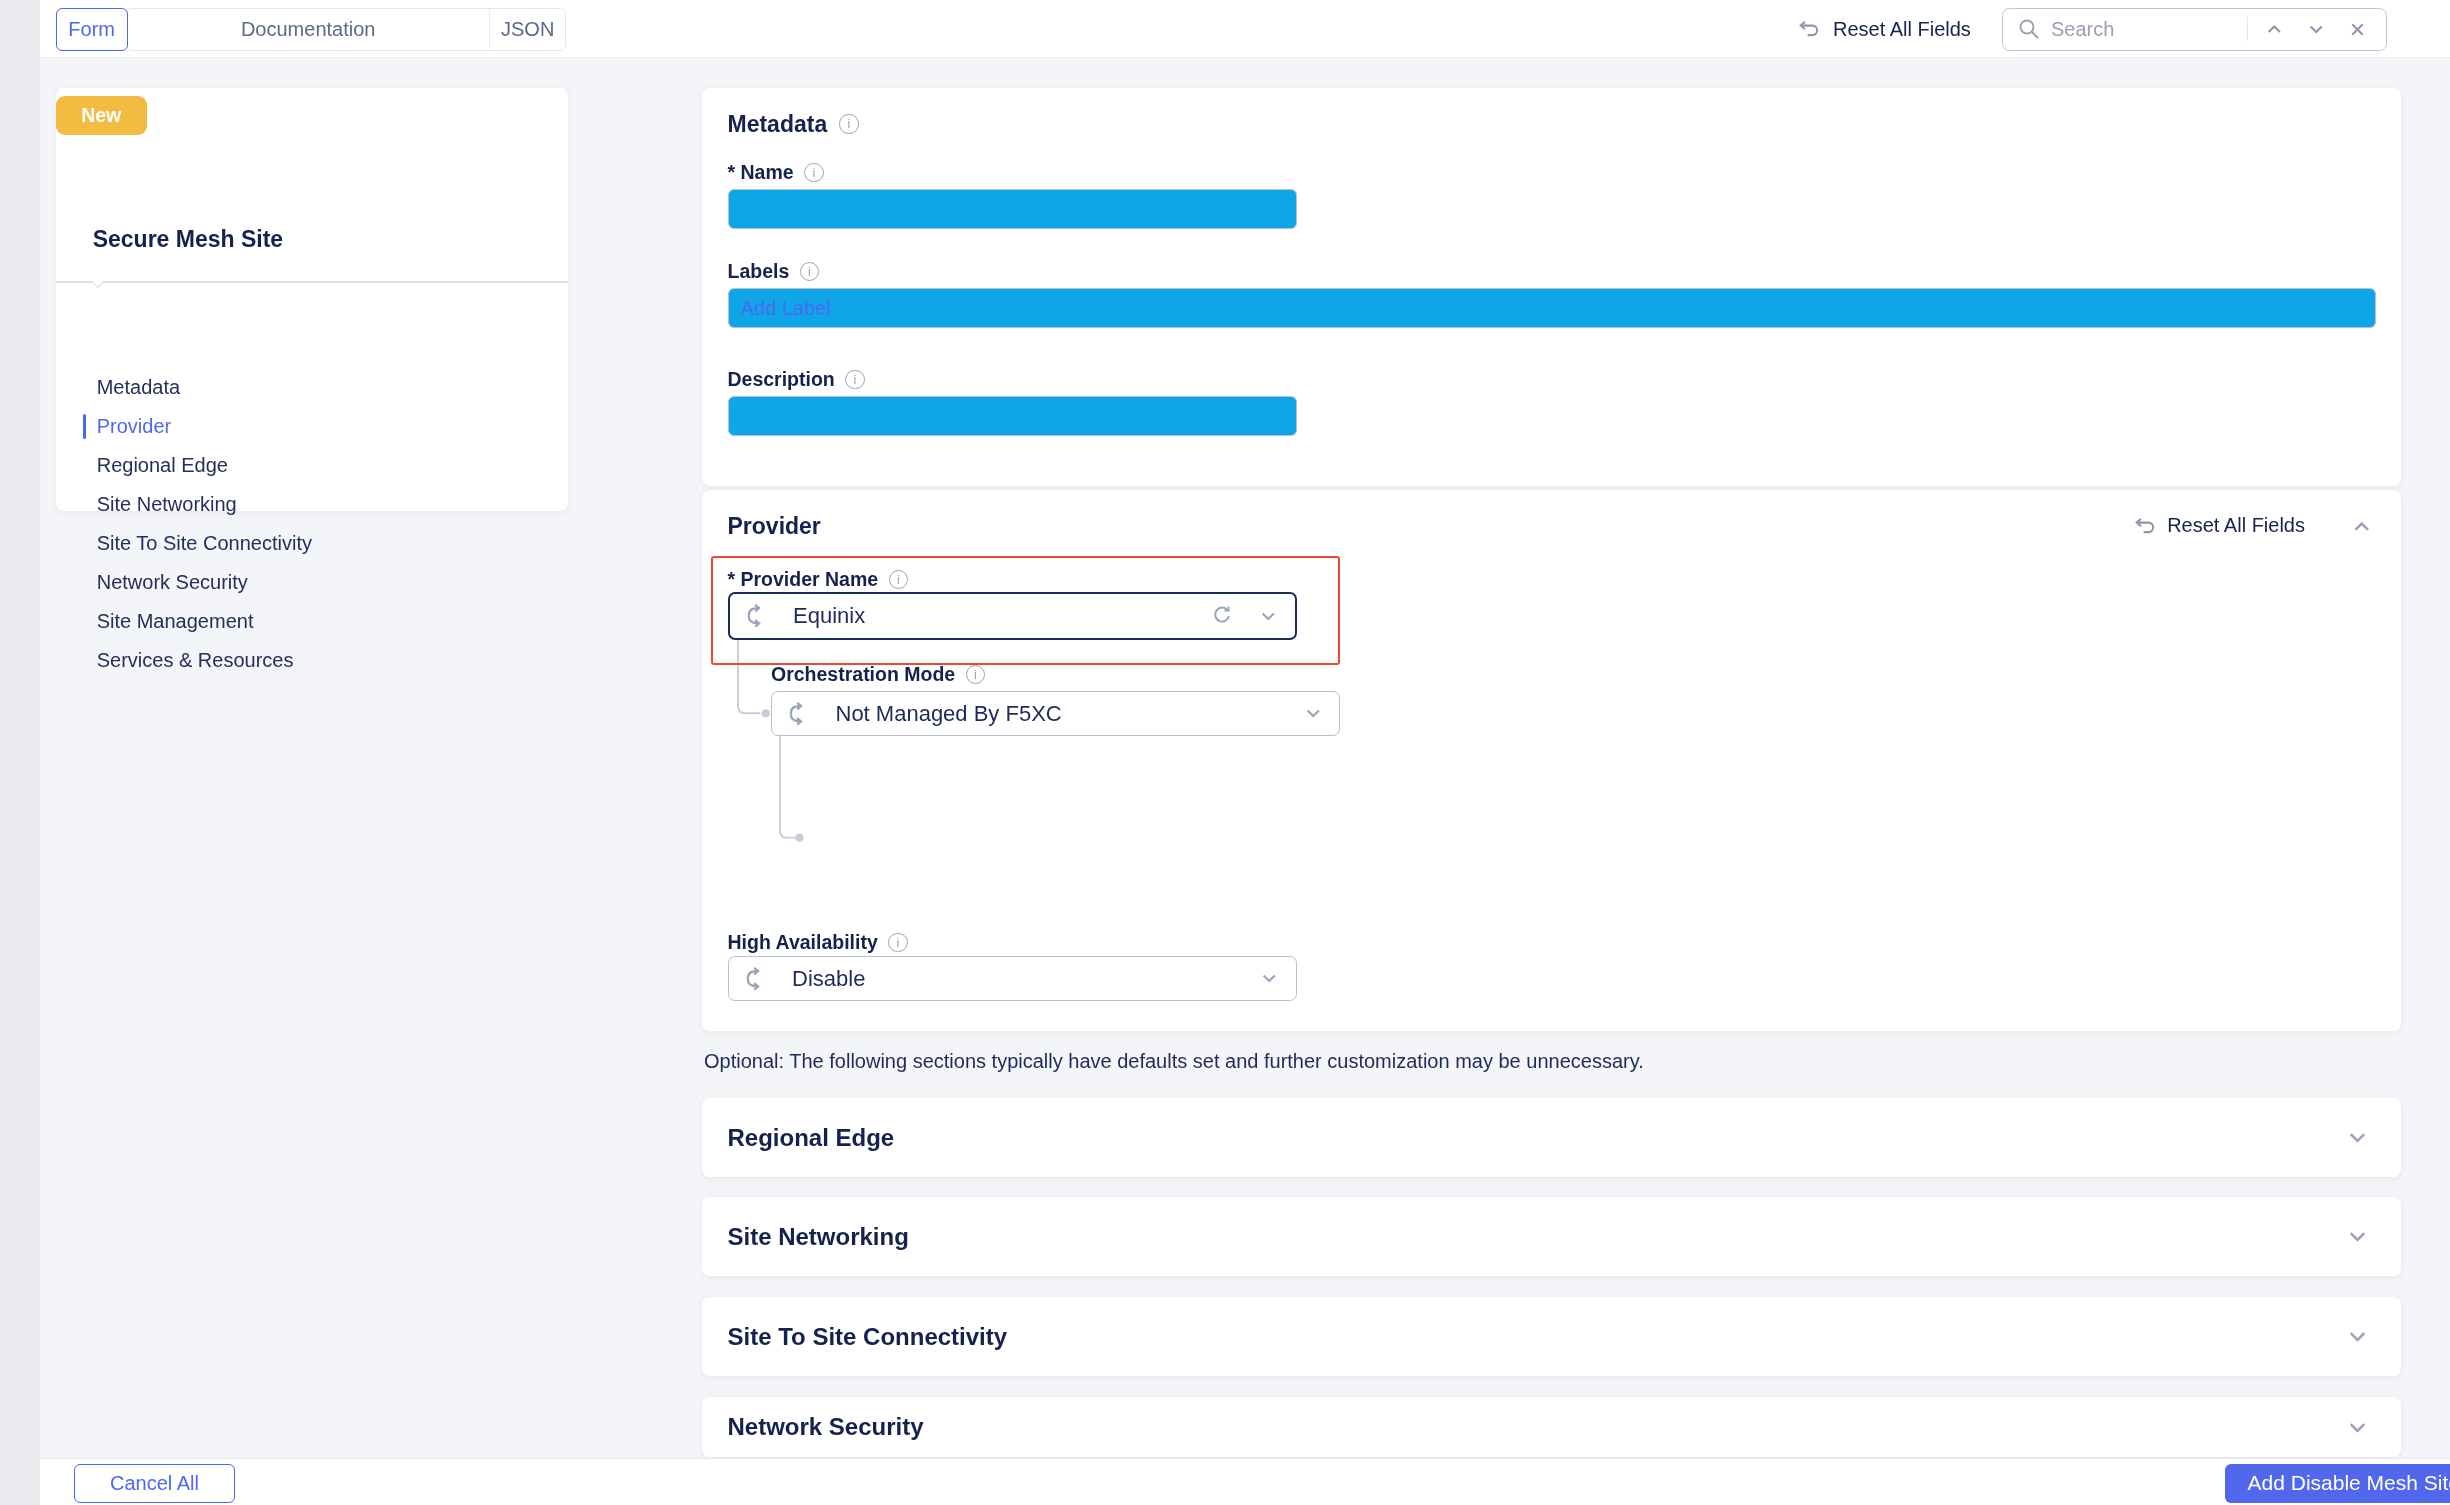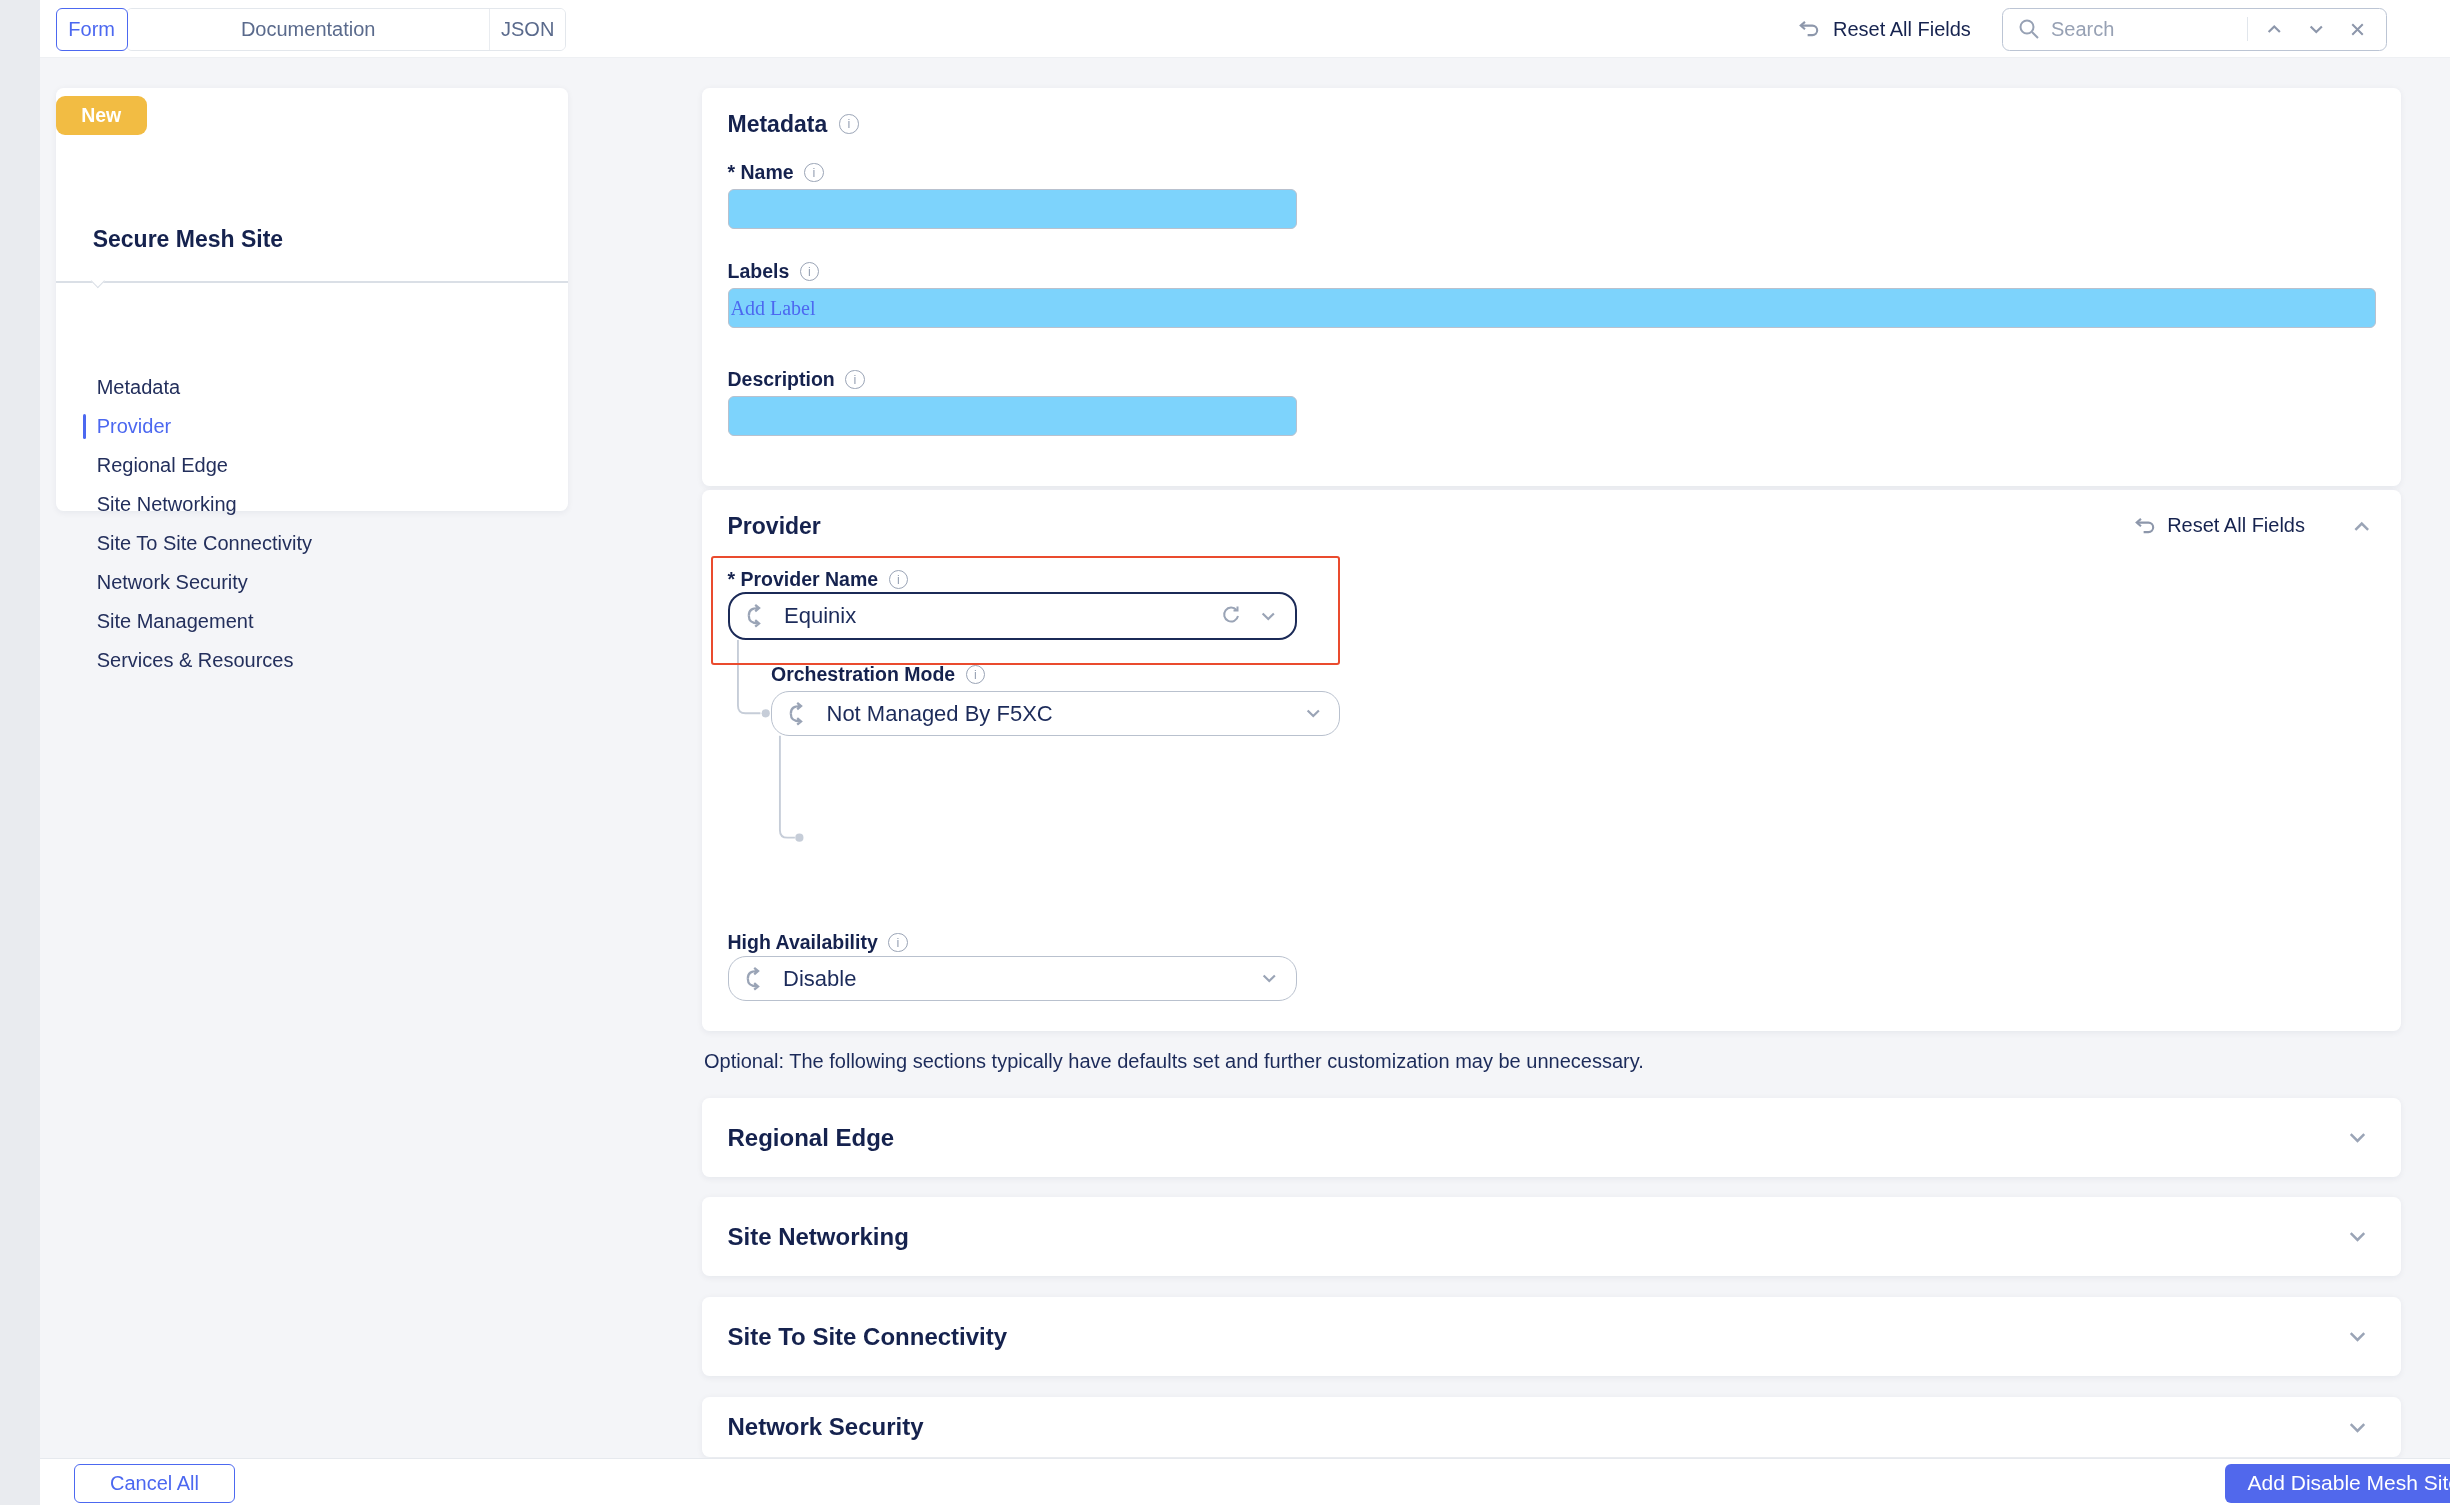--- a/index.html
+++ b/index.html
@@ -36,42 +36,42 @@
   .sb-item.active .active-bar { position:absolute; left:27px; top:6.7px; width:3px; height:25.5px; background:#4c68f0; border-radius:1.5px; }
 
   
   .card { position:absolute; left:662px; width:1699px; background:#fff; border-radius:7.5px; box-shadow:0 1.5px 6px rgba(20,30,70,.06); }
   .sec-title { font-size:23px; font-weight:bold; color:#15224e; }
   .title-row { display:flex; align-items:center; gap:12px; }
   .label-row { display:flex; align-items:center; gap:10.5px; }
   .field-label { font-size:19.5px; font-weight:bold; color:#15224e; }
   .info { width:19.5px; height:19.5px; border:1.5px solid #9aa4b6; border-radius:50%; color:#9aa4b6; display:inline-flex; align-items:center; justify-content:center; font-size:12.7px; flex:none; }
   .info::after { content:"i"; }
-  .text-input { border:1.5px solid #b9c1ce; border-radius:6px; background:#7dd3fc; font-size:20px; color:#1c2b5a; padding:0 2px; outline:none; font-family:Liberation Serif, serif; }
+  .text-input { border:1.5px solid #b9c1ce; border-radius:6px; background:#0ea5e9; font-size:20px; color:#1c2b5a; padding:0 12px; outline:none; font-family:Liberation Sans, sans-serif; }
   .text-input::placeholder { color:#4c68f0; }
 
   
   .card-metadata { top:88px; height:398px; }
   .m-title { position:absolute; left:25.5px; top:22.5px; }
   .m-name-label { position:absolute; left:25.5px; top:73px; }
   .m-name-input { position:absolute; left:25.5px; top:101px; width:569px; height:40px; }
   .m-labels-label { position:absolute; left:25.5px; top:172px; }
   .m-labels-input { position:absolute; left:25.5px; top:200px; right:25.5px; height:40px; }
   .m-desc-label { position:absolute; left:25.5px; top:280px; }
   .m-desc-input { position:absolute; left:25.5px; top:308px; width:569px; height:40px; }
 
   
   .card-provider { top:490px; height:541px; }
   .p-title { position:absolute; left:25.5px; top:22.5px; }
   .p-reset { position:absolute; right:96px; top:22.5px; display:flex; align-items:center; gap:9px; cursor:pointer; }
   .p-reset span { font-size:20px; color:#16234f; }
   .p-collapse { position:absolute; right:27px; top:24px; }
   .red-box { position:absolute; left:9px; top:66px; width:629px; height:109px; border:2.2px solid #ea4b2e; border-radius:3px; pointer-events:none; }
   .p-name-label { position:absolute; left:25.5px; top:78px; }
-  .select { display:flex; align-items:center; gap:14px; padding:12px 15px; background:#fff; border-radius:18px; cursor:pointer; }
+  .select { display:flex; align-items:center; gap:23px; padding:12px 15px; background:#fff; border-radius:7px; cursor:pointer; }
   .select .val { font-size:22px; color:#1c2b5a; flex:1; }
   .sel-equinix { position:absolute; left:25.5px; top:102px; width:569px; height:48px; border:2.2px solid #1b2a57; }
   .orch-label { position:absolute; left:69px; top:173px; }
   .sel-orch { position:absolute; left:69px; top:201px; width:569px; height:45px; border:1.5px solid #b9c1ce; }
   .nodes-panel { position:absolute; left:103px; right:34px; top:263px; height:141px; border:1.5px solid #d6dbe2; border-radius:7.5px; }
   .nodes-title { position:absolute; left:28.5px; top:18px; }
   .nodes-title .sec-title { font-size:22px; }
   .nodes-text { position:absolute; left:45px; right:45px; top:60px; text-align:center; font-size:20px; line-height:29px; color:#1c2b5a; }
   .ha-label { position:absolute; left:25.5px; top:441px; }
   .sel-ha { position:absolute; left:25.5px; top:466px; width:569px; height:45px; border:1.5px solid #b9c1ce; }

